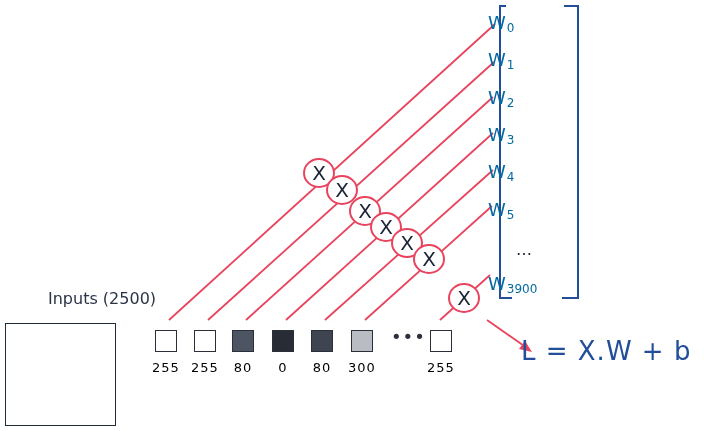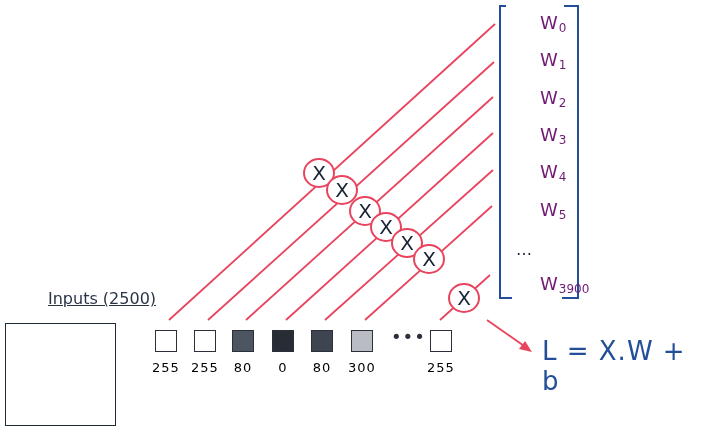--- a/index.html
+++ b/index.html
@@ -1,28 +1,28 @@
 <!DOCTYPE html>
 <html><head>
   <meta charset="utf-8">
   <style>
     html, body { margin: 0; padding: 0; background: #ffffff; }
     body { width: 704px; height: 431px; position: relative; overflow: hidden;
            font-family: "DejaVu Sans", "Liberation Sans", sans-serif; color: #1f2d4a; }
     svg.lines { position: absolute; left: 0; top: 0; width: 704px; height: 431px; }
-    .inputs-label { position: absolute; left: 48px; top: 289px; font-size: 16px; color: #2b3447; text-decoration: underline; }
+    .inputs-label { position: absolute; left: 48px; top: 289px; font-size: 16px; color: #2b3447; }
     .image-box { position: absolute; left: 5px; top: 323px; width: 109px; height: 101px;
                  border: 1.5px solid #1f2a3a; background: #fff; }
     .pixel { position: absolute; top: 330px; width: 22px; height: 22px; border: 1.2px solid #2a2f3a; box-sizing: border-box; }
     .pixel-val { position: absolute; top: 360px; font-size: 13px; color: #000000; width: 40px; text-align: center; letter-spacing: 1px; }
     .ellipsis { position: absolute; left: 391px; top: 326px; font-size: 18px; color: #2a2f3a; letter-spacing: 1px; }
-    .w-label { position: absolute; left: 540px; font-size: 18px; color: #701a75; text-align: right; }
+    .w-label { position: absolute; left: 488px; font-size: 18px; color: #0369a1; text-align: right; }
     .w-label sub { font-size: 12px; vertical-align: baseline; position: relative; top: 3px; margin-left: 1px; }
     .w-dots { position: absolute; left: 516px; top: 240px; font-size: 16px; color: #1a2336; letter-spacing: 1px; }
-    .equation { position: absolute; left: 542px; top: 336px; font-size: 26px; color: #234f9a; letter-spacing: 1px; }
+    .equation { position: absolute; left: 521px; top: 336px; font-size: 26px; color: #234f9a; letter-spacing: 1px; }
     .xmark { position: absolute; width: 32px; height: 30px; border: 2px solid #e8445e; border-radius: 50%;
              background: #fff; box-sizing: border-box; text-align: center; line-height: 26px;
              font-size: 20px; color: #1a2336; }
   </style>
 </head>
 <body>
 
 <svg class="lines" viewBox="0 0 704 431">
   <g stroke="#e8445e" stroke-width="1.8" fill="none">
     <line x1="169" y1="320" x2="495" y2="24"></line>

